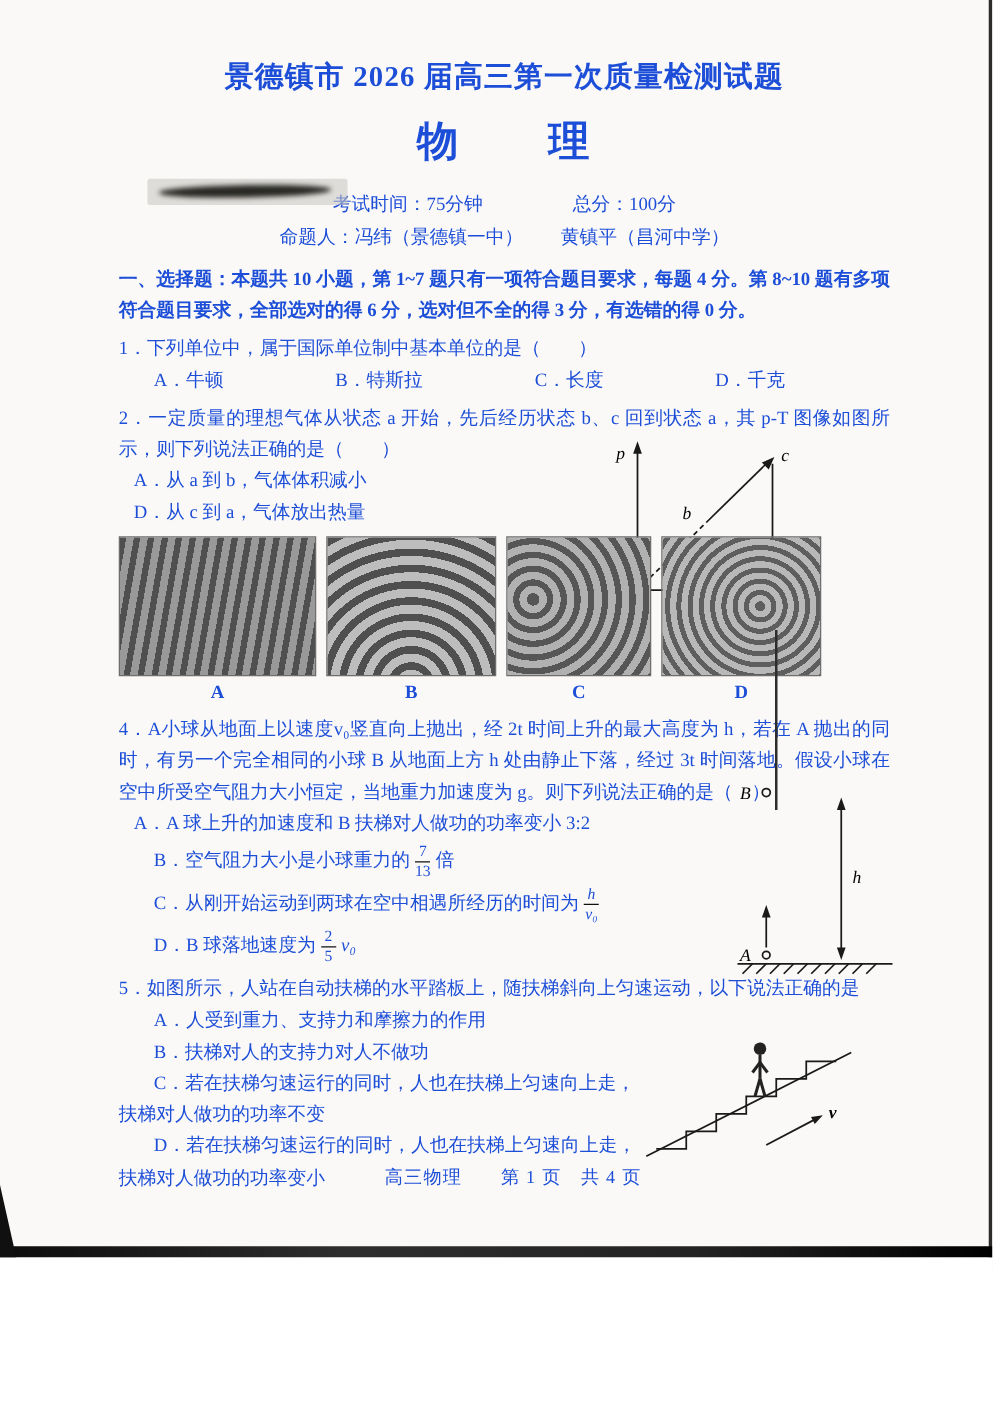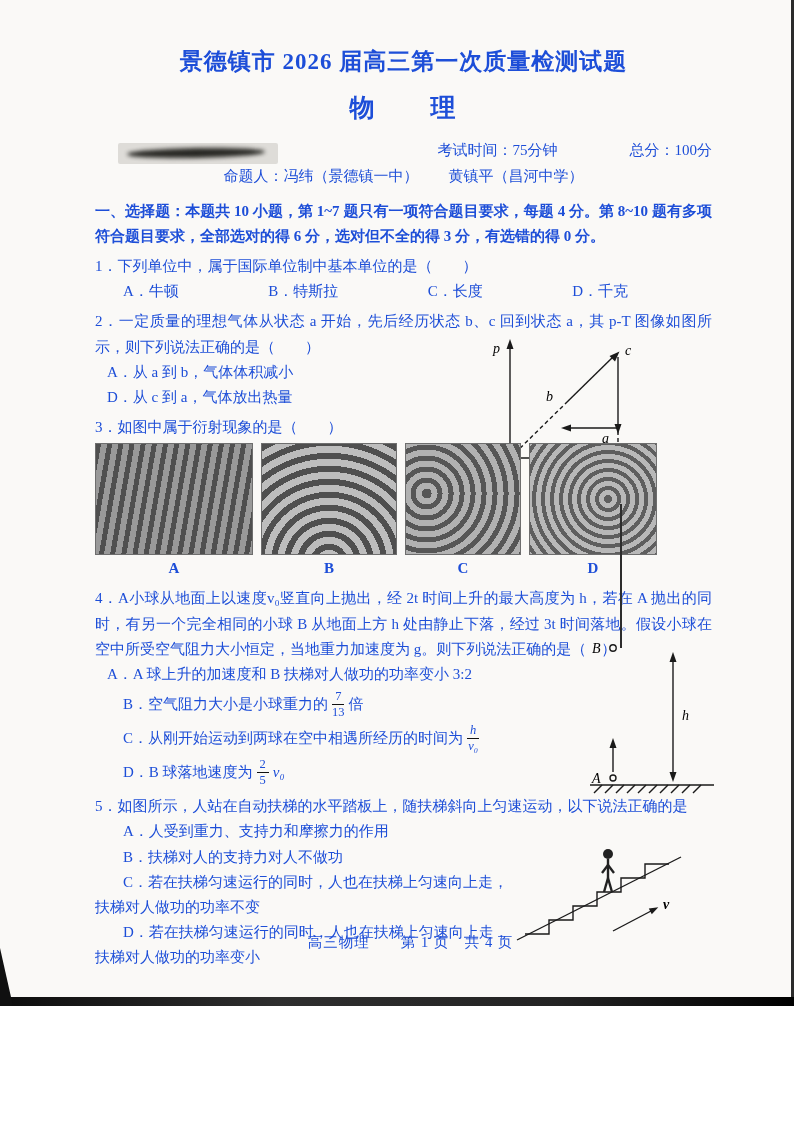--- a/index.html
+++ b/index.html
@@ -6,22 +6,22 @@
   html,body { width:794px; height:1122px; }
   .page {
     position:relative; width:794px; height:1006px;
     background:#faf9f7; color:#1d4ed8; overflow:hidden;
     font-family:"Liberation Serif","DejaVu Serif",serif;
     font-size:15px; line-height:1.68;
   }
   .content { position:absolute; left:95px; top:46px; width:617px; }
 
   .title   { font-size:23px; font-weight:bold; text-align:center; line-height:1.4; letter-spacing:1px; }
-  .subject { font-size:25px; font-weight:bold; text-align:center; margin-top:9px; letter-spacing:2px; }
-  .meta    { display:flex; justify-content:flex-end; gap:72px; margin-top:9px; }
+  .subject { font-size:33px; font-weight:bold; text-align:center; margin-top:9px; letter-spacing:2px; }
+  .meta    { display:flex; justify-content:center; gap:72px; margin-top:9px; }
   .authors { text-align:center; margin-top:1px; }
   .section-intro { font-weight:bold; margin-top:9px; text-align:justify; }
 
   .question { position:relative; margin-top:5px; }
   .stem { text-align:justify; }
   .option { margin-left:12px; }
   .q1-options { display:flex; justify-content:space-between; width:505px; margin-left:28px;gap:32px; }
 
   .fig-q2 { position:absolute; right:52px; top:24px; }
   .fig-q4 { position:absolute; right:-6px; top:52px; }
@@ -114,21 +114,20 @@
         <text x="8" y="20">p</text>
         <text x="148" y="138">T</text>
         <text x="9" y="138">O</text>
         <text x="140" y="22">c</text>
         <text x="61" y="68">b</text>
         <text x="117" y="110">a</text>
       </svg>
     </div>
 
     <div class="question">
-      <div class="stem">3．如图中属于衍射现象的是（　　）</div>
       <div class="photo-row">
         <div class="photo-col">
           <div class="photo photo-a"></div>
           <div class="photo-label">A</div>
         </div>
         <div class="photo-col">
           <div class="photo photo-b"></div>
           <div class="photo-label">B</div>
         </div>
         <div class="photo-col">

